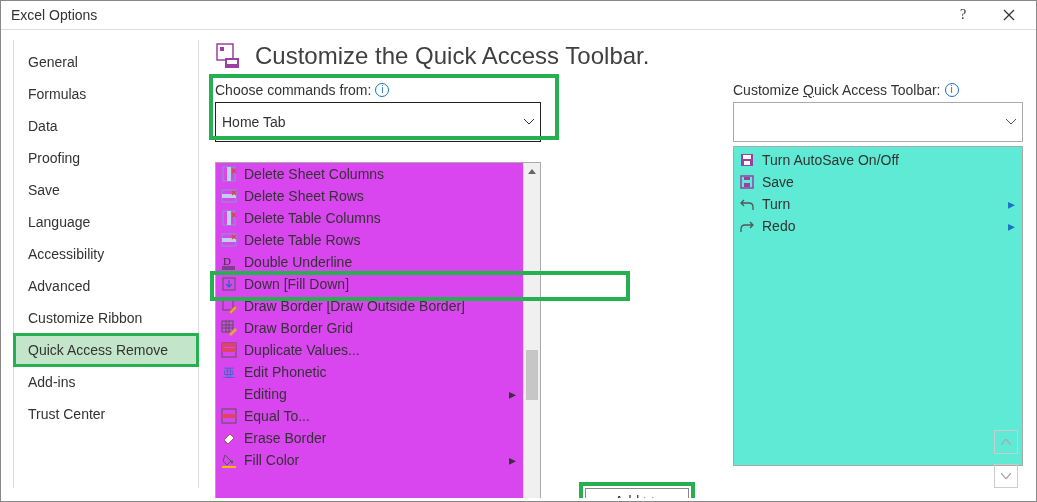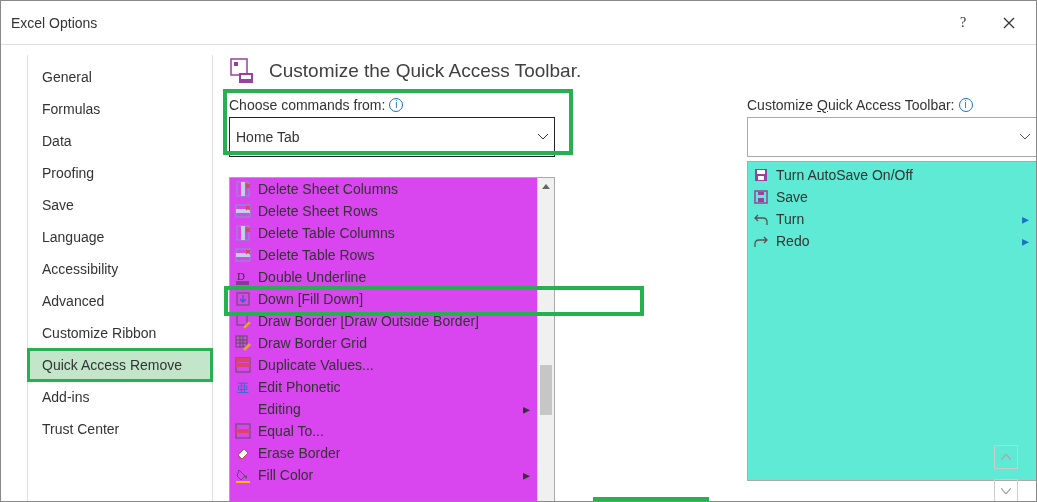--- a/index.html
+++ b/index.html
@@ -1,33 +1,33 @@
 <!DOCTYPE html>
 <html><head>
 <meta charset="utf-8">
 <style>
   * { box-sizing: border-box; }
   html, body { margin: 0; padding: 0; font-family: "Segoe UI", Tahoma, sans-serif; font-size: 14px; color: #333; background: #fff; }
   .window { width: 1037px; height: 502px; border: 1px solid #888; position: relative; overflow: hidden; }
-  .titlebar { height: 44px; display: flex; align-items: center; padding: 0 4px 0 10px; border-bottom: 1px solid #ddd; }
+  .titlebar { height: 29px; display: flex; align-items: center; padding: 0 4px 0 10px; border-bottom: 1px solid #ddd; }
   .titlebar .title { flex: 1; font-size: 14px; }
   .titlebar .btn { width: 46px; height: 32px; display: flex; align-items: center; justify-content: center; font-size: 14px; color: #333; }
   .titlebar .help { font-family: Georgia, serif; }
   .titlebar .close svg { width: 12px; height: 12px; }
 
   .body { display: flex; height: calc(100% - 32px); }
-  .sidebar { width: 186px; border-right: 1px solid #ccc; padding: 6px 0; margin: 10px 0 10px 26px; border: 1px solid #ddd; border-top: none; border-bottom: none; }
+  .sidebar { width: 186px; border-right: 1px solid #ccc; padding: 6px 0; margin: 10px 0 10px 12px; border: 1px solid #ddd; border-top: none; border-bottom: none; }
   .sidebar .item { padding: 8px 14px; cursor: default; }
   .sidebar .item.selected { background: #c3e6cb; }
   .sidebar .hl { outline: 3px solid #26b050; outline-offset: -2px; }
 
   .main { flex: 1; padding: 12px 16px 0 16px; position: relative; overflow: hidden; }
   .header { display: flex; align-items: center; gap: 12px; margin-bottom: 12px; }
   .header-icon { width: 28px; height: 28px; }
-  .header-text { font-size: 19px; color: #404040; }
+  .header-text { font-size: 24px; color: #404040; }
 
   .columns { display: flex; gap: 44px; }
   .col-left { position: relative; }
   .label-row { margin-bottom: 4px; font-size: 14px; display: flex; align-items: center; gap: 4px; }
   .info-icon { width: 14px; height: 14px; display: inline-flex; align-items: center; justify-content: center; border: 1px solid #1a72c4; border-radius: 50%; color: #1a72c4; font-size: 10px; line-height: 1; }
   .underline-letter { text-decoration: underline; }
 
   .select-box { width: 326px; height: 40px; border: 1px solid #222; display: flex; align-items: center; padding: 0 6px; position: relative; background: #fff; }
   .select-box .arrow { margin-left: auto; }
   .select-box.light { border-color: #aaa; }

